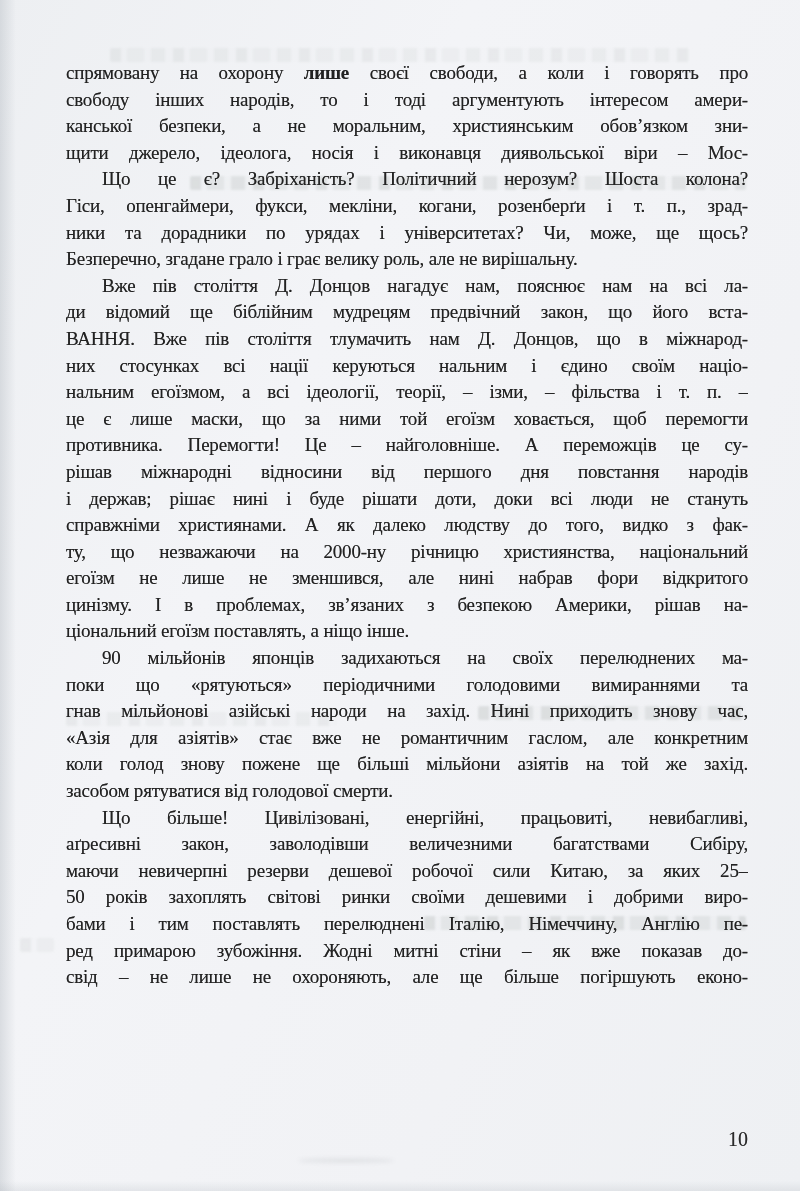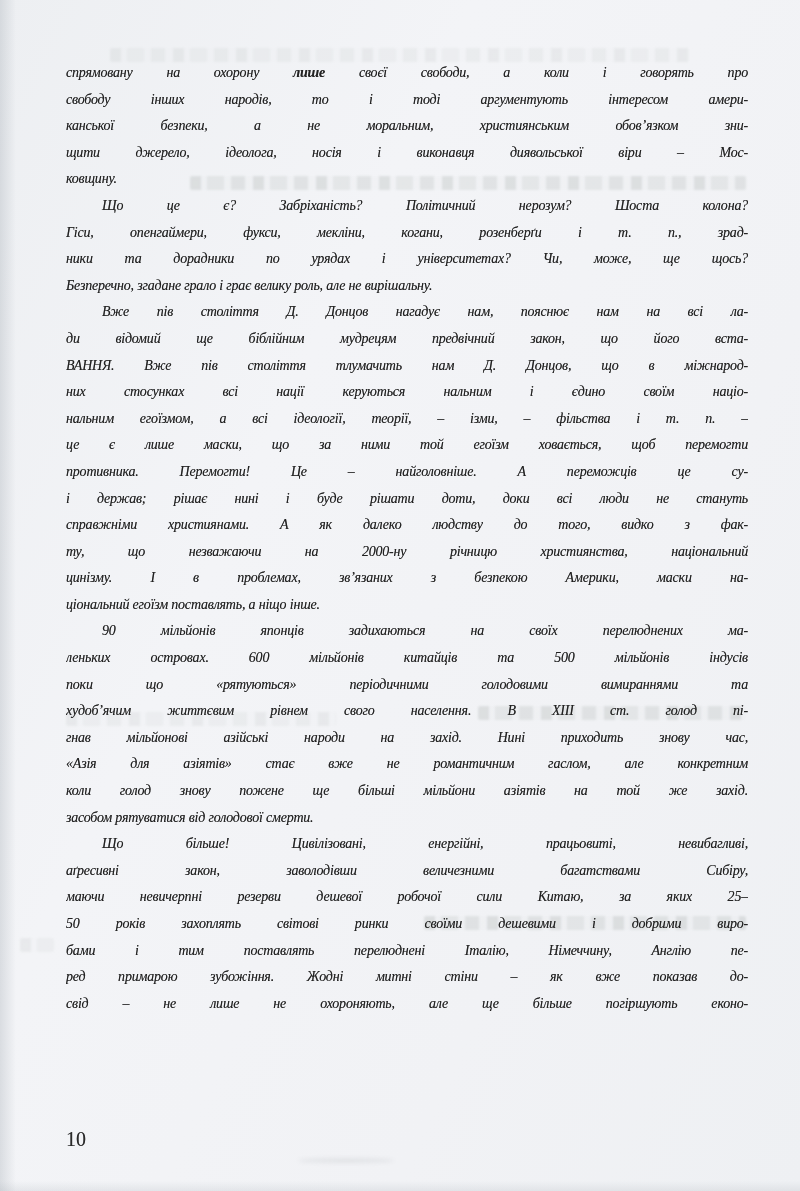--- a/index.html
+++ b/index.html
@@ -22,33 +22,33 @@
   .edge-bottom {
     position:absolute; left:0; right:0; bottom:0; height:10px;
     background:linear-gradient(0deg,rgba(158,166,174,0.18),rgba(158,166,174,0));
     pointer-events:none;
   }
   .text-block {
     position:absolute; left:66px; top:60px; width:682px;
   }
   .line {
     height:26.6px; line-height:26.6px;
-    font-size:14px;
+    font-size:19px;
     letter-spacing:-0.2px;
     color:#222;
     text-shadow:0 0 0.5px rgba(34,34,34,0.55);
     text-align:justify; text-align-last:justify;
-    overflow:hidden; white-space:normal;font-style:italic;
+    overflow:hidden; white-space:normal;
   }
   .line.last { text-align-last:left; }
   .line.indent { text-indent:36px; }
   .bold { font-weight:bold; }
   .page-number {
     position:absolute; left:66px; top:1128px; width:682px;
-    text-align:left; font-size:20px; color:#2a2a2a;
+    text-align:right; font-size:20px; color:#2a2a2a;
     text-shadow:0 0 0.5px rgba(34,34,34,0.5);
   }
   .ghost {
     position:absolute; height:14px; border-radius:2px;
     background-image:repeating-linear-gradient(90deg,
       rgba(122,133,126,0.32) 0 11px, rgba(122,133,126,0.04) 11px 17px,
       rgba(122,133,126,0.22) 17px 34px, rgba(122,133,126,0.04) 34px 41px,
       rgba(122,133,126,0.27) 41px 55px, rgba(122,133,126,0.04) 55px 63px);
     filter:blur(1.1px);
     pointer-events:none;
@@ -74,47 +74,46 @@
   <div class="ghost g-med" style="left:424px; top:916px; width:322px;"></div>
   <div class="ghost g-faint" style="left:20px;  top:938px; width:34px;"></div>
   <div class="g-smudge" style="left:298px; top:1158px; width:96px; height:5px; opacity:0.45;"></div>
 
   <main class="text-block">
       <div>
         <div class="line"><span>спрямовану на охорону </span><span class="bold">лише</span><span> своєї свободи, а коли і говорять про</span></div>
         <div class="line"><span>свободу інших народів, то і тоді аргументують інтересом амери-</span></div>
         <div class="line"><span>канської безпеки, а не моральним, християнським обов’язком зни-</span></div>
         <div class="line"><span>щити джерело, ідеолога, носія і виконавця диявольської віри – Мос-</span></div>
-        <div class="line last"><span>ковщину.</span></div>
       </div>
       <div>
         <div class="line indent"><span>Що це є? Забріханість? Політичний нерозум? Шоста колона?</span></div>
         <div class="line"><span>Гіси, опенгаймери, фукси, мекліни, когани, розенберґи і т. п., зрад-</span></div>
         <div class="line"><span>ники та дорадники по урядах і університетах? Чи, може, ще щось?</span></div>
         <div class="line last"><span>Безперечно, згадане грало і грає велику роль, але не вирішальну.</span></div>
       </div>
       <div>
         <div class="line indent"><span>Вже пів століття Д. Донцов нагадує нам, пояснює нам на всі ла-</span></div>
         <div class="line"><span>ди відомий ще біблійним мудрецям предвічний закон, що його вста-</span></div>
         <div class="line"><span>ВАННЯ. Вже пів століття тлумачить нам Д. Донцов, що в міжнарод-</span></div>
         <div class="line"><span>них стосунках всі нації керуються нальним і єдино своїм націо-</span></div>
         <div class="line"><span>нальним егоїзмом, а всі ідеології, теорії, – ізми, – фільства і т. п. –</span></div>
         <div class="line"><span>це є лише маски, що за ними той егоїзм ховається, щоб перемогти</span></div>
         <div class="line"><span>противника. Перемогти! Це – найголовніше. А переможців це су-</span></div>
+        <div class="line"><span>рішав міжнародні відносини від першого дня повстання народів</span></div>
         <div class="line"><span>і держав; рішає нині і буде рішати доти, доки всі люди не стануть</span></div>
         <div class="line"><span>справжніми християнами. А як далеко людству до того, видко з фак-</span></div>
         <div class="line"><span>ту, що незважаючи на 2000-ну річницю християнства, національний</span></div>
-        <div class="line"><span>цинізму. І в проблемах, зв’язаних з безпекою Америки, маски на-</span></div>
+        <div class="line"><span>егоїзм не лише не зменшився, але нині набрав фори відкритого</span></div>
+        <div class="line"><span>цинізму. І в проблемах, зв’язаних з безпекою Америки, рішав на-</span></div>
         <div class="line last"><span>ціональний егоїзм поставлять, а ніщо інше.</span></div>
       </div>
       <div>
         <div class="line indent"><span>90 мільйонів японців задихаються на своїх перелюднених ма-</span></div>
-        <div class="line"><span>леньких островах. 600 мільйонів китайців та 500 мільйонів індусів</span></div>
         <div class="line"><span>поки що «рятуються» періодичними голодовими вимираннями та</span></div>
-        <div class="line"><span>худоб’ячим життєвим рівнем свого населення. В XIII ст. голод пі-</span></div>
         <div class="line"><span>гнав мільйонові азійські народи на захід. Нині приходить знову час,</span></div>
         <div class="line"><span>«Азія для азіятів» стає вже не романтичним гаслом, але конкретним</span></div>
         <div class="line"><span>коли голод знову пожене ще більші мільйони азіятів на той же захід.</span></div>
         <div class="line last"><span>засобом рятуватися від голодової смерти.</span></div>
       </div>
       <div>
         <div class="line indent"><span>Що більше! Цивілізовані, енергійні, працьовиті, невибагливі,</span></div>
         <div class="line"><span>аґресивні закон, заволодівши величезними багатствами Сибіру,</span></div>
         <div class="line"><span>маючи невичерпні резерви дешевої робочої сили Китаю, за яких 25–</span></div>
         <div class="line"><span>50 років захоплять світові ринки своїми дешевими і добрими виро-</span></div>

